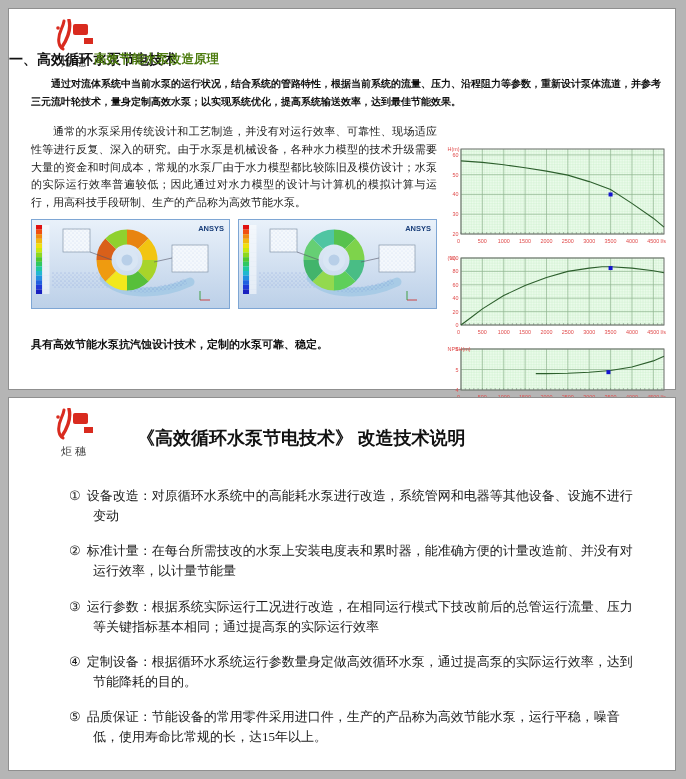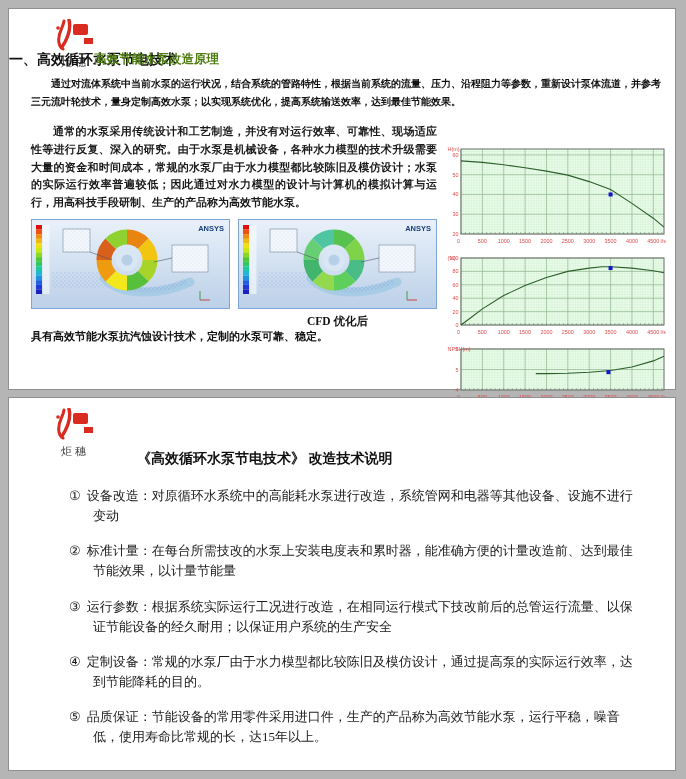--- a/index.html
+++ b/index.html
@@ -28,38 +28,38 @@
     font-family:"Liberation Sans",sans-serif;font-weight:bold;font-size:12.5px;color:#4d7c0f;
   }
   .p1-intro{
     position:absolute;left:22px;right:12px;top:66px;
     font-family:"Liberation Sans",sans-serif;font-weight:bold;font-size:10px;
     line-height:1.75;text-indent:2em;color:#111;
   }
   .p1-main{position:absolute;left:22px;right:8px;top:114px;display:flex;}
   .p1-left{width:406px;}
   .p1-body{
-    font-weight:bold;font-size:11px;line-height:1.62;text-indent:2em;
+    font-weight:normal;font-size:11px;line-height:1.62;text-indent:2em;
     text-align:justify;color:#1a1a1a;margin:0;
   }
   .figs{display:flex;gap:8px;margin-top:7px;}
   .fig{width:199px;}
   .fig svg{display:block;border:1px solid #7ea6d4;}
   .fig-caption{
     text-align:center;font-weight:bold;font-size:11.5px;margin-top:5px;color:#111;
   }
   .p1-footnote{
-    margin-top:0;font-family:"Liberation Sans",sans-serif;
+    margin-top:28px;font-family:"Liberation Sans",sans-serif;
     font-weight:bold;font-size:11px;color:#111;
   }
   .p1-right{flex:1;padding-left:10px;margin-top:22px;display:flex;flex-direction:column;gap:9px;}
 
   .p2-title{
-    position:absolute;left:128px;top:52px;
-    font-weight:bold;font-size:14px;color:#111;
+    position:absolute;left:128px;top:28px;
+    font-weight:bold;font-size:18px;color:#111;
   }
   .p2-list{position:absolute;left:60px;right:34px;top:88px;}
   .p2-item{
     margin:0 0 15px 0;padding-left:24px;text-indent:-24px;
     font-size:13px;line-height:1.55;color:#1a1a1a;
   }
   .p2-item .num{margin-right:6px;}
 </style>
 </head>
 <body>
@@ -212,21 +212,20 @@
               <rect x="31" y="9" width="27" height="23" fill="#f4f8fc" stroke="#8899aa" stroke-width="0.7"></rect>
               <rect x="31" y="9" width="27" height="23" fill="url(#sp1)" opacity="0.45"></rect>
               <rect x="140" y="25" width="36" height="27" fill="#f4f8fc" stroke="#8899aa" stroke-width="0.7"></rect>
               <rect x="140" y="25" width="36" height="27" fill="url(#sp1)" opacity="0.4"></rect>
               <line x1="58" y1="32" x2="80" y2="40" stroke="#556" stroke-width="0.6"></line>
               <line x1="140" y1="38" x2="122" y2="42" stroke="#556" stroke-width="0.6"></line>
               <text x="192" y="11" font-size="7.5" font-weight="bold" fill="#1a3f7a" text-anchor="end" font-family="Liberation Sans, sans-serif">ANSYS</text>
               <line x1="168" y1="80" x2="178" y2="80" stroke="#c33" stroke-width="0.9"></line>
               <line x1="168" y1="80" x2="168" y2="71" stroke="#393" stroke-width="0.9"></line>
             </svg>
-          <div class="fig-caption">CFD 优化后</div>
         </div>
       </div>
 
       <div class="p1-footnote">具有高效节能水泵抗汽蚀设计技术，定制的水泵可靠、稳定。</div>
     </div>
 
     <div class="p1-right">
       <svg width="220" height="100">
           <rect x="14" y="4" width="203" height="85" fill="#ebfbeb"></rect>
           <line x1="14" y1="4" x2="14" y2="89" stroke="#c8eec8" stroke-width="0.35"></line>
@@ -809,18 +808,18 @@
       <rect x="19" y="5" width="15" height="11" rx="2" fill="#d92b1f"></rect>
       <rect x="30" y="19" width="9" height="6" fill="#d92b1f"></rect>
     </svg>
     <div class="logo-text">炬穗</div>
   </div>
 
   <div class="p2-title">《高效循环水泵节电技术》 改造技术说明</div>
 
   <div class="p2-list">
     <p class="p2-item"><span class="num">①</span><span>设备改造：对原循环水系统中的高能耗水泵进行改造，系统管网和电器等其他设备、设施不进行变动</span></p>
-    <p class="p2-item"><span class="num">②</span><span>标准计量：在每台所需技改的水泵上安装电度表和累时器，能准确方便的计量改造前、达到最佳节能效果，以计量节能量</span></p>
-    <p class="p2-item"><span class="num">③</span><span>运行参数：根据系统实际运行工况进行改造，在相同运行模式下技改前后的总管运行流量、以保证节能设备的经久耐用；以保证用户系统的生产安全</span></p>
-    <p class="p2-item"><span class="num">④</span><span>定制设备：常规的水泵厂由于水力模型都比较陈旧及模仿设计，通过提高泵的实际运行效率，达到节能降耗的目的。</span></p>
+    <p class="p2-item"><span class="num">②</span><span>标准计量：在每台所需技改的水泵上安装电度表和累时器，能准确方便的计量改造前、并没有对运行效率，以计量节能量</span></p>
+    <p class="p2-item"><span class="num">③</span><span>运行参数：根据系统实际运行工况进行改造，在相同运行模式下技改前后的总管运行流量、压力等关键指标基本相同；通过提高泵的实际运行效率</span></p>
+    <p class="p2-item"><span class="num">④</span><span>定制设备：根据循环水系统运行参数量身定做高效循环水泵，通过提高泵的实际运行效率，达到节能降耗的目的。</span></p>
     <p class="p2-item"><span class="num">⑤</span><span>品质保证：节能设备的常用零件采用进口件，生产的产品称为高效节能水泵，运行平稳，噪音低，使用寿命比常规的长，达15年以上。</span></p>
   </div>
 </div>
 
 </body></html>

